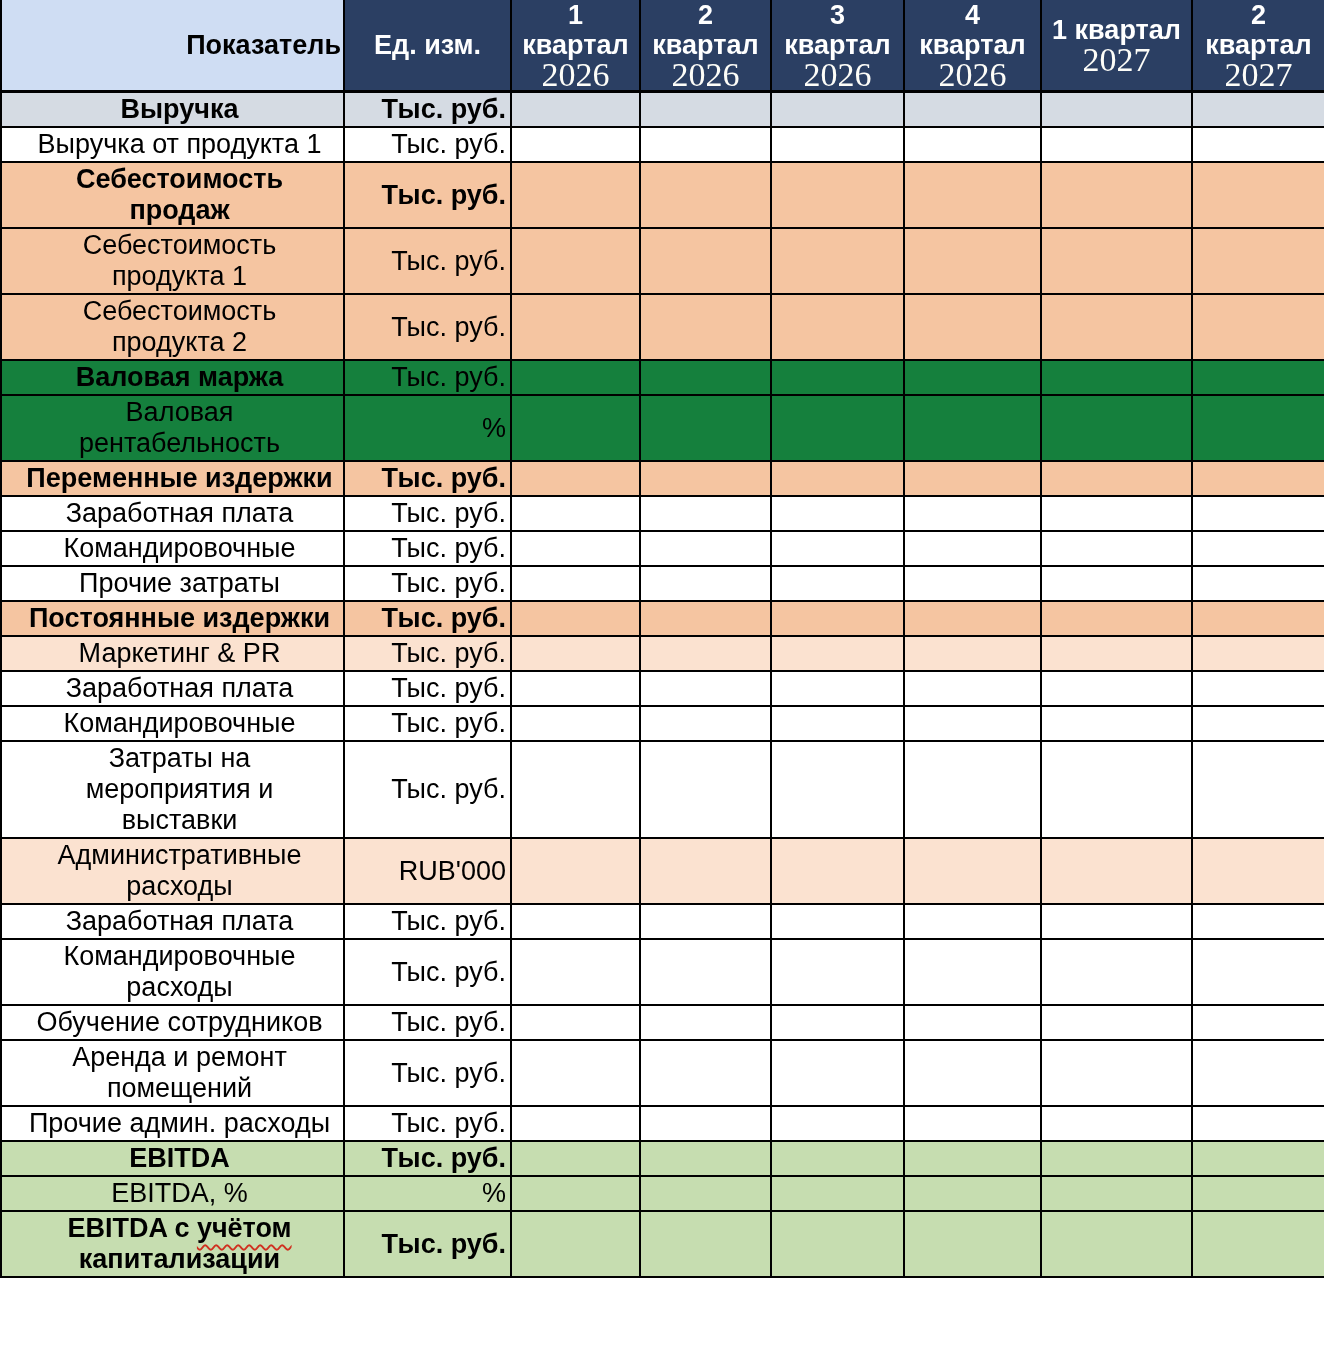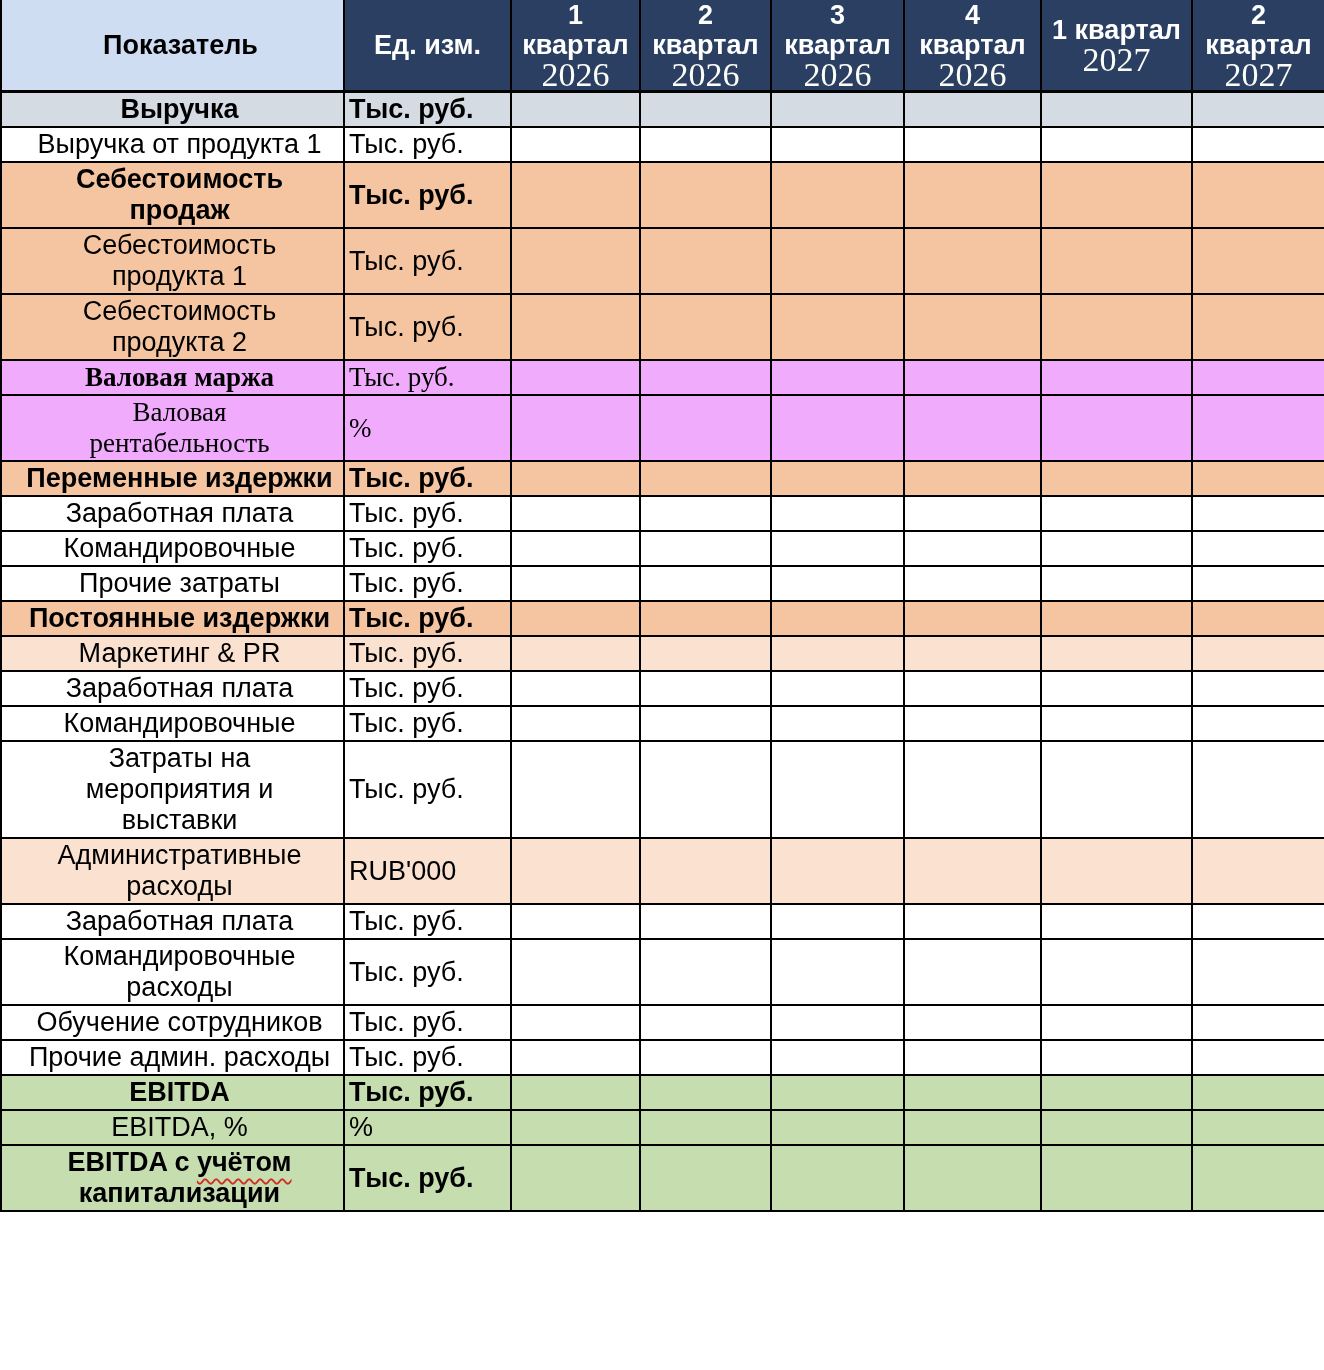--- a/index.html
+++ b/index.html
@@ -2,34 +2,34 @@
 <html lang="ru"><head>
 <meta charset="utf-8">
 <style>
   html,body{margin:0;padding:0;background:#fff;}
   body{width:1324px;font-family:"Liberation Sans",sans-serif;color:#000;}
   table{border-collapse:collapse;table-layout:fixed;width:1324px;font-size:27px;}
   col.c1{width:343px}col.c2{width:167px}col.c3{width:129px}col.c4{width:131px}
   col.c5{width:133px}col.c6{width:137px}col.c7{width:151px}col.c8{width:133px}
   th,td{border:2px solid #000;padding:1px 4px;vertical-align:middle;line-height:31px;overflow:hidden;}
   thead th{border-top:0;border-bottom:3px solid #000;height:88px;line-height:30px;padding:0 2px;}
-  .h-ind{background:#cfddf3;text-align:center;font-weight:700;padding-left:18px;}
+  .h-ind{background:#cfddf3;text-align:right;font-weight:700;padding-left:18px;}
   .h-dark{background:#2b3f63;color:#fff;font-weight:700;text-align:center;}
   .s-num,.s-word,.s-year{display:block;}
   .stack2 .s-num,.stack2 .s-word{display:inline;}
   .s-year{font-family:"Liberation Serif",serif;font-weight:400;font-size:34px;color:#fdfdf8;}
   td.c-label{text-align:center;padding-left:18px;white-space:pre-line;}
-  td.c-unit{text-align:left;}
+  td.c-unit{text-align:right;}
   td.c-val{height:31px;}
   .b{font-weight:700;}
   tr.s-gray        td{background:#d5dbe3;}
   tr.s-white       td{background:#ffffff;}
   tr.s-peach       td{background:#f5c5a1;}
   tr.s-peach-light td{background:#fbe2d0;}
-  tr.s-green-light td{background:#f0abfc;font-family:Liberation Serif, serif;}
+  tr.s-green-light td{background:#15803d;}
   tr.s-green       td{background:#c6ddb0;}
   .wavy{text-decoration:underline;text-decoration-style:wavy;text-decoration-color:#d03020;text-decoration-thickness:2px;text-underline-offset:7px;}
 </style>
 </head>
 <body>
 
 <table>
   <colgroup>
     <col class="c1">
       <col class="c2">
@@ -279,20 +279,31 @@
     <td class="c-label">Обучение сотрудников</td>
     <td class="c-unit">Тыс. руб.</td>
     <td class="c-val"></td>
     <td class="c-val"></td>
     <td class="c-val"></td>
     <td class="c-val"></td>
     <td class="c-val"></td>
     <td class="c-val"></td>
   </tr>
       <tr class="s-white">
+    <td class="c-label">Аренда и ремонт
+помещений</td>
+    <td class="c-unit">Тыс. руб.</td>
+    <td class="c-val"></td>
+    <td class="c-val"></td>
+    <td class="c-val"></td>
+    <td class="c-val"></td>
+    <td class="c-val"></td>
+    <td class="c-val"></td>
+  </tr>
+      <tr class="s-white">
     <td class="c-label">Прочие админ. расходы</td>
     <td class="c-unit">Тыс. руб.</td>
     <td class="c-val"></td>
     <td class="c-val"></td>
     <td class="c-val"></td>
     <td class="c-val"></td>
     <td class="c-val"></td>
     <td class="c-val"></td>
   </tr>
       <tr class="s-green">

